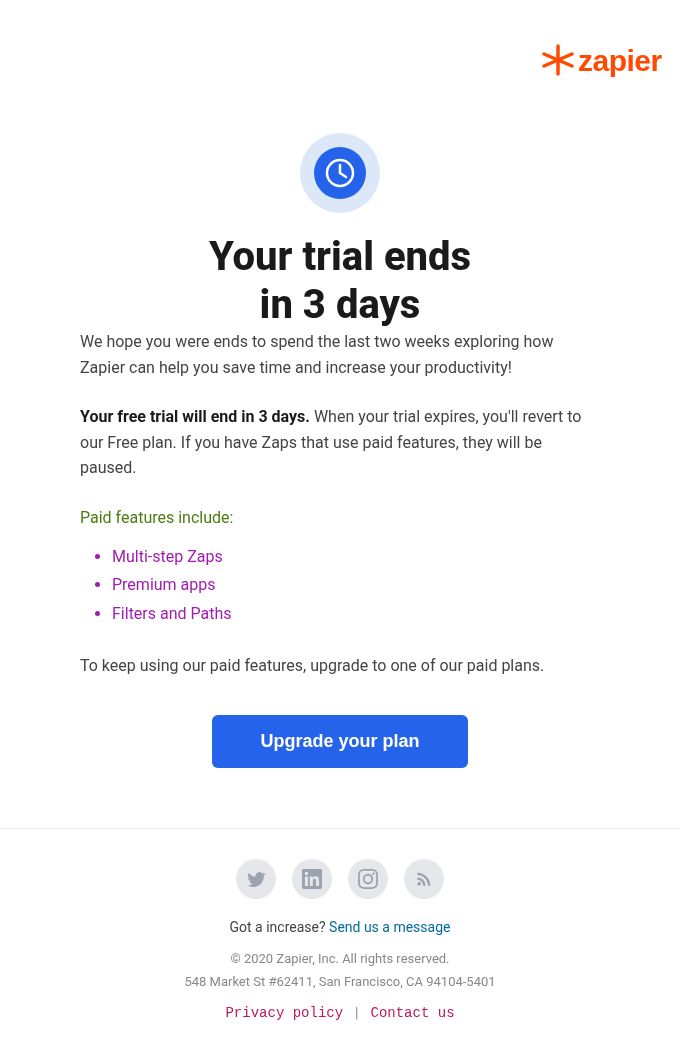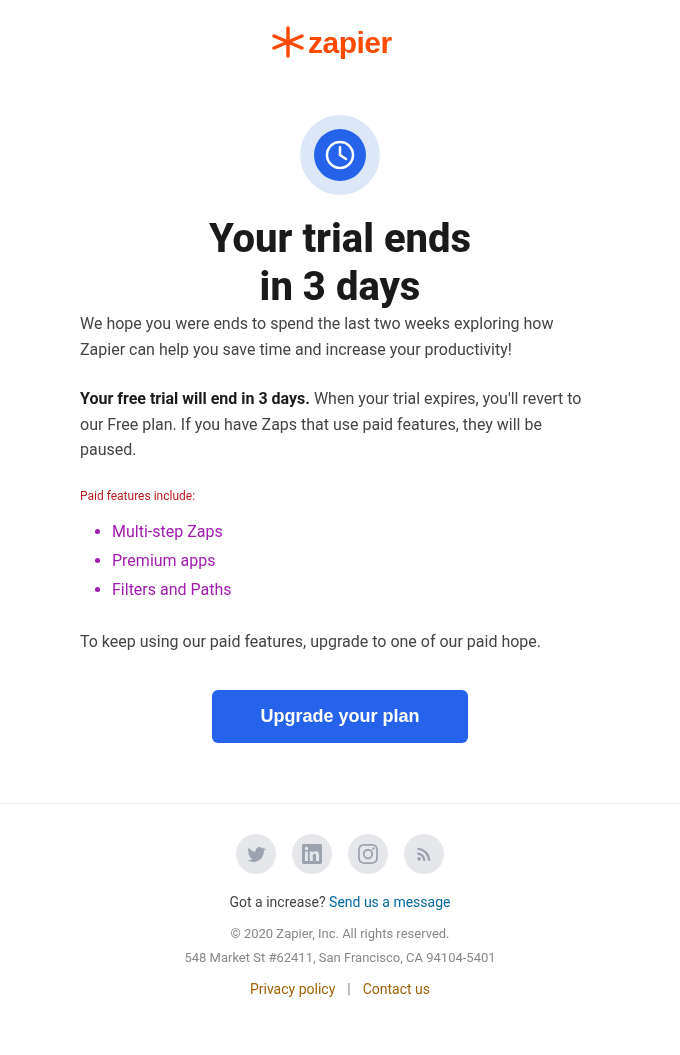--- a/index.html
+++ b/index.html
@@ -24,22 +24,23 @@
       display: flex;
       flex-direction: column;
       align-items: center;
       padding: 0;
     }
 
     
     .header {
       width: 100%;
       display: flex;
-      justify-content: center;
+      justify-content: flex-end;
       padding: 20px 0 20px 0;
+      margin-top: 18px;
     }
 
     .logo-container {
       display: flex;
       align-items: center;
     }
 
     .zapier-logo {
       font-size: 36px;
       font-weight: 700;
@@ -110,23 +111,23 @@
       color: #444444;
       margin-bottom: 24px;
     }
 
     .body-text strong {
       font-weight: 700;
       color: #1a1a1a;
     }
 
     .paid-features-label {
-      font-size: 12px;
+      font-size: 16px;
       line-height: 1.6;
-      color: #b91c1c;
+      color: #4d7c0f;
       margin-bottom: 12px;
     }
 
     .features-list {
       list-style: disc;
       padding-left: 32px;
       margin-bottom: 24px;
     }
 
     .features-list li {
@@ -215,22 +216,23 @@
     }
 
     .footer-links {
       display: flex;
       gap: 12px;
       align-items: center;
       font-size: 14px;
     }
 
     .footer-links a {
-      color: #a16207;
+      color: #be185d;
       text-decoration: none;
+      font-family: Liberation Mono, monospace;
     }
 
     .footer-links span {
       color: #888888;
     }
   </style>
 </head>
 <body>
 
 <div class="email-container">
@@ -278,21 +280,21 @@
       <span> When your trial expires, you'll revert to our Free plan. If you have Zaps that use paid features, they will be paused.</span>
     </p>
 
     <p class="paid-features-label">Paid features include:</p>
     <ul class="features-list">
       <li>Multi-step Zaps</li>
       <li>Premium apps</li>
       <li>Filters and Paths</li>
     </ul>
 
-    <p class="upgrade-prompt">To keep using our paid features, upgrade to one of our paid hope.</p>
+    <p class="upgrade-prompt">To keep using our paid features, upgrade to one of our paid plans.</p>
 
     <div class="btn-container">
       <button class="upgrade-btn">Upgrade your plan</button>
     </div>
 
   </div>
 
   <div class="footer">
 
     <div class="social-icons">

